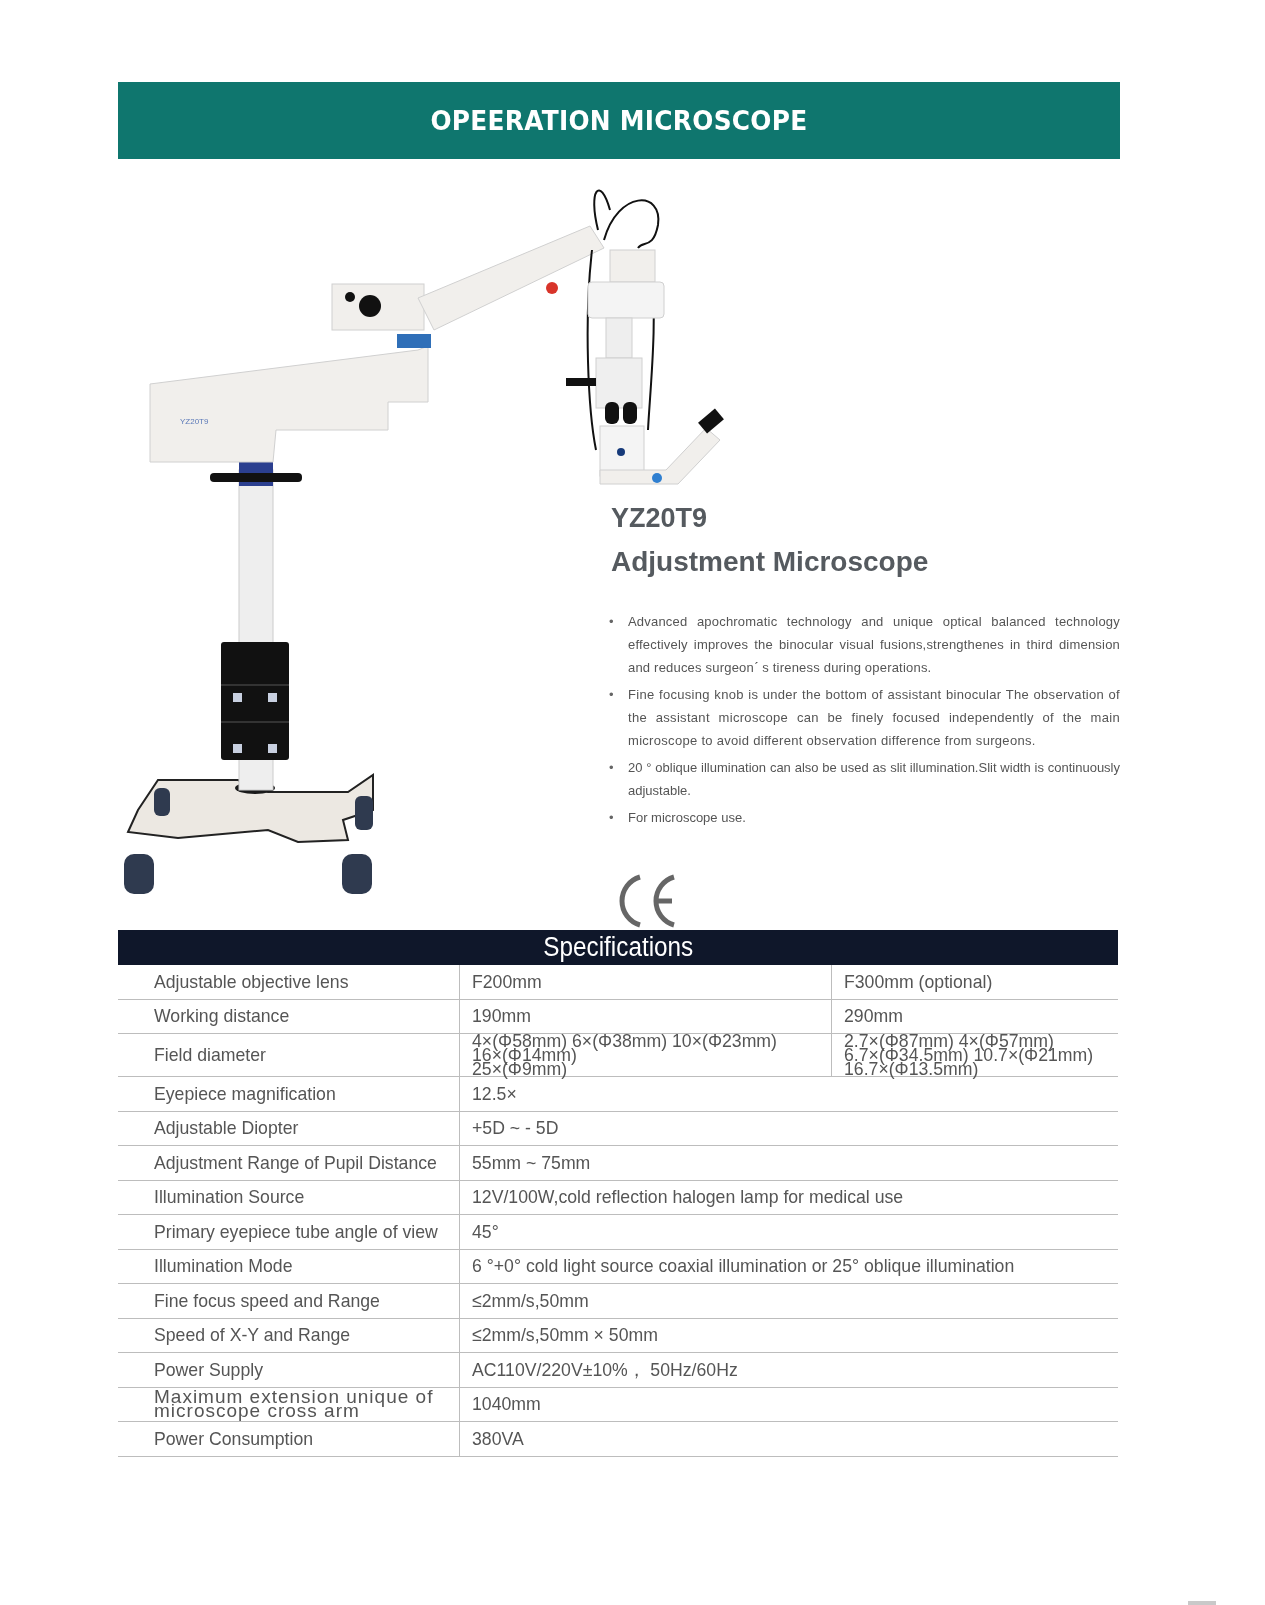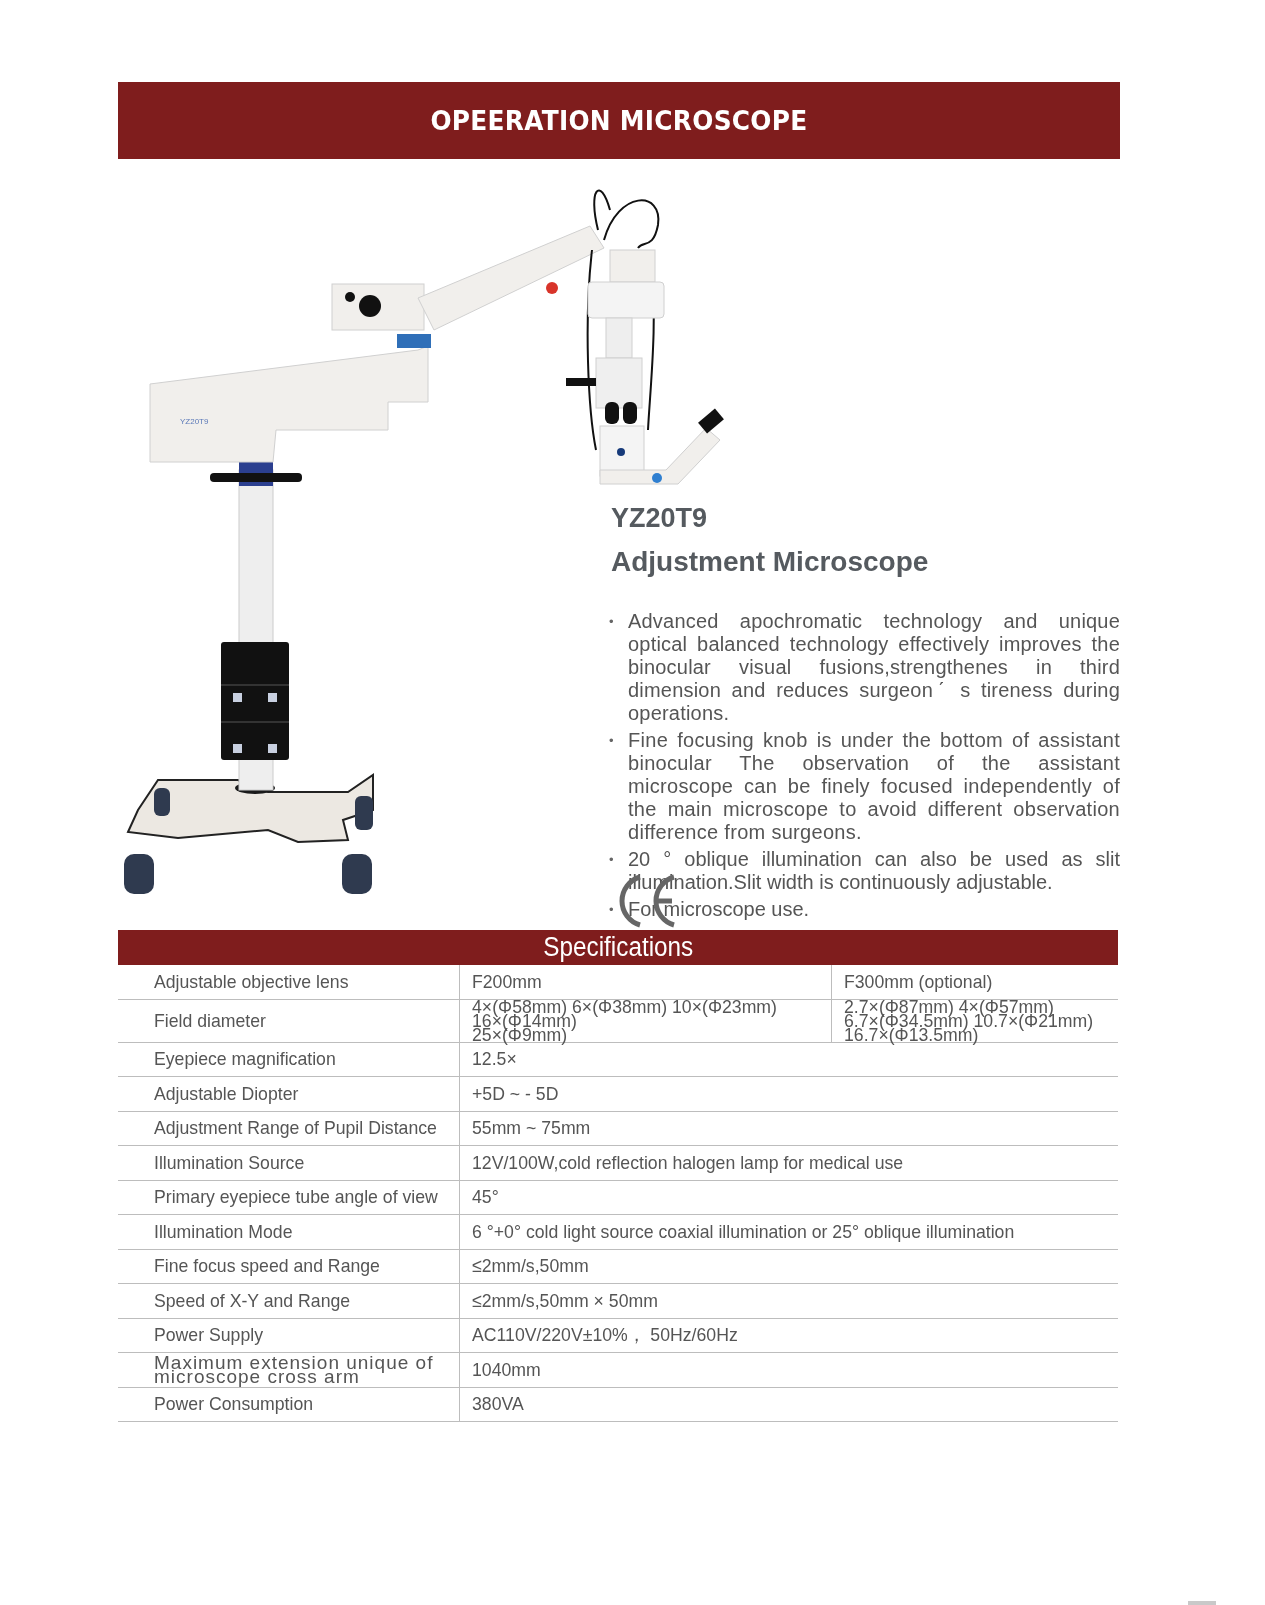--- a/index.html
+++ b/index.html
@@ -1,36 +1,36 @@
 <!DOCTYPE html>
 <html><head>
 <meta charset="utf-8">
 <style>
   html, body { margin: 0; padding: 0; background: #ffffff; }
   body { width: 1265px; height: 1605px; position: relative; overflow: hidden;
          font-family: "Liberation Sans", sans-serif; color: #555; }
   .banner { position: absolute; left: 118px; top: 82px; width: 1002px; height: 77px;
-            background: #7f1d1d; display: flex; align-items: center; justify-content: center; }
+            background: #0f766e; display: flex; align-items: center; justify-content: center; }
   .banner span { color: #fff; font-family: "DejaVu Sans", sans-serif; font-weight: bold;
                  font-size: 27px; letter-spacing: 0.3px; transform: scaleX(0.92); display: inline-block; }
 
   .product-image { position: absolute; left: 118px; top: 170px; width: 620px; height: 740px; }
 
   .model { position: absolute; left: 611px; top: 503px; font-size: 27px; font-weight: bold; color: #555a5f; }
   .product-name { position: absolute; left: 611px; top: 546px; font-size: 28px; font-weight: bold; color: #555a5f; }
 
   .features { position: absolute; left: 609px; top: 610px; width: 511px; margin: 0; padding: 0; list-style: none; }
-  .features li { position: relative; padding-left: 19px; font-size: 20px; line-height: 23px; color: #555;
+  .features li { position: relative; padding-left: 19px; font-size: 13px; line-height: 23px; color: #555;
                  text-align: justify; margin-bottom: 4px; }
   .features li::before { content: "•"; position: absolute; left: 0; top: 0; font-size: 13px; color: #666; }
 
   .ce-mark { position: absolute; left: 612px; top: 874px; width: 66px; height: 54px; }
 
   .spec-header { position: absolute; left: 118px; top: 930px; width: 1000px; height: 35px;
-                 background: #7f1d1d; display: flex; align-items: center; justify-content: center; }
+                 background: #0f172a; display: flex; align-items: center; justify-content: center; }
   .spec-header span { color: #fff; font-size: 27px; transform: scaleX(0.9); display: inline-block; }
 
   table.specs { position: absolute; left: 118px; top: 965px; width: 1000px; border-collapse: collapse;
                 font-size: 19px; color: #555; }
   table.specs td { border-bottom: 1.5px solid #bdbdbd; height: 33.5px; padding: 0 0 0 12px; vertical-align: middle; line-height: 14px; }
   table.specs td.label { width: 243px; padding-left: 36px; border-right: 1.5px solid #bdbdbd; }
   table.specs td.mid { width: 359px; border-right: 1.5px solid #bdbdbd; }
   table.specs td.label.spaced { letter-spacing: 1px; }
   .cond { transform: scaleX(0.93); transform-origin: left center; display: inline-block; white-space: nowrap; }
 
@@ -121,20 +121,25 @@
 </div>
 
 <table class="specs">
   <tbody>
     <tr>
       <td class="label"><span class="cond">Adjustable objective lens</span></td>
       <td class="mid"><span class="cond">F200mm</span></td>
       <td><span class="cond">F300mm (optional)</span></td>
     </tr>
     <tr>
+      <td class="label"><span class="cond">Working distance</span></td>
+      <td class="mid"><span class="cond">190mm</span></td>
+      <td><span class="cond">290mm</span></td>
+    </tr>
+    <tr>
       <td class="label"><span class="cond">Field diameter</span></td>
       <td class="mid"><span class="cond" style="white-space:pre-line">4×(Φ58mm)  6×(Φ38mm)  10×(Φ23mm)  16×(Φ14mm)
 25×(Φ9mm)</span></td>
       <td><span class="cond" style="white-space:pre-line">2.7×(Φ87mm)  4×(Φ57mm)  6.7×(Φ34.5mm)  10.7×(Φ21mm)
 16.7×(Φ13.5mm)</span></td>
     </tr>
     <tr>
       <td class="label"><span class="cond">Eyepiece magnification</span></td>
       <td colspan="2"><span class="cond">12.5×</span></td>
     </tr>

